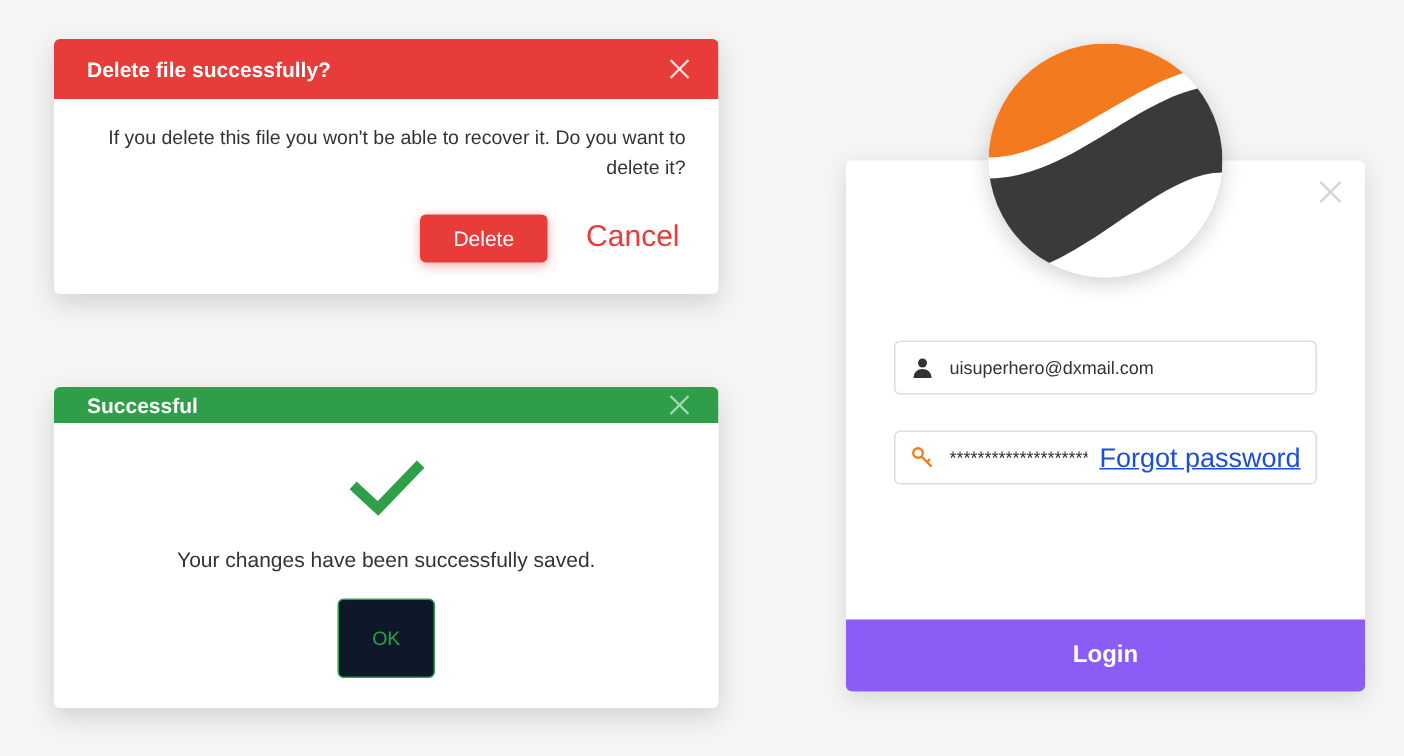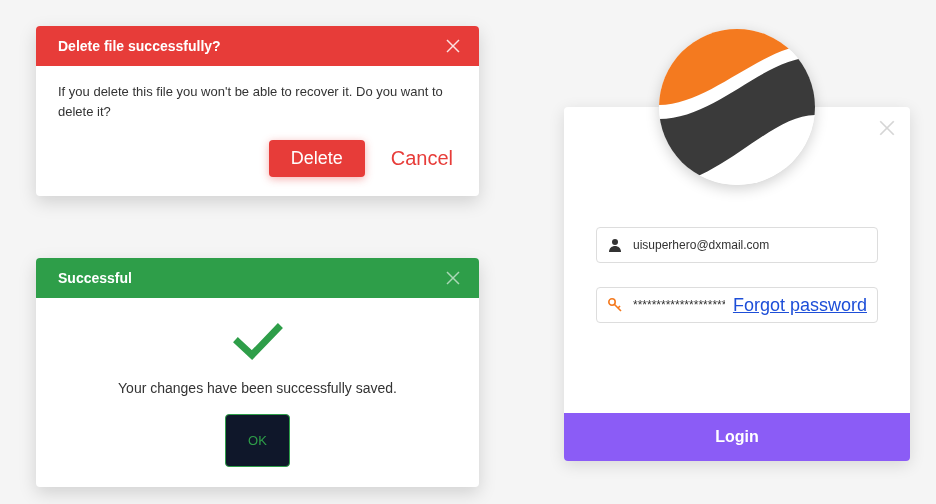--- a/index.html
+++ b/index.html
@@ -31,35 +31,36 @@
     justify-content: space-between;
     padding: 0 18px 0 22px;
     font-size: 14px;
     font-weight: 600;
   }
   .delete-body {
     padding: 16px 22px 10px 22px;
     font-size: 13px;
     color: #333;
     line-height: 1.5;
+    text-align: right;
   }
   .delete-footer {
     display: flex;
     justify-content: flex-end;
     align-items: center;
     gap: 22px;
     padding: 8px 22px 18px 22px;
   }
   .btn-delete {
     background: #e73c39;
     color: #fff;
     border: none;
     border-radius: 4px;
     padding: 8px 22px;
-    font-size: 18px;
+    font-size: 14px;
     cursor: pointer;
     box-shadow: 0 2px 8px rgba(231,60,57,0.4);
     text-align: center;
   }
   .btn-cancel {
     background: transparent;
     border: none;
     color: #e73c39;
     font-size: 20px;
     cursor: pointer;
@@ -72,21 +73,21 @@
     top: 258px;
     width: 443px;
     background: #fff;
     border-radius: 4px;
     box-shadow: 0 6px 18px rgba(0,0,0,0.15);
     overflow: hidden;
   }
   .success-header {
     background: #2e9e49;
     color: #fff;
-    height: 40px;
+    height: 24px;
     display: flex;
     align-items: center;
     justify-content: space-between;
     padding: 0 18px 0 22px;
     font-size: 14px;
     font-weight: 600;
   }
   .success-body {
     text-align: center;
     padding: 18px 20px 20px 20px;

